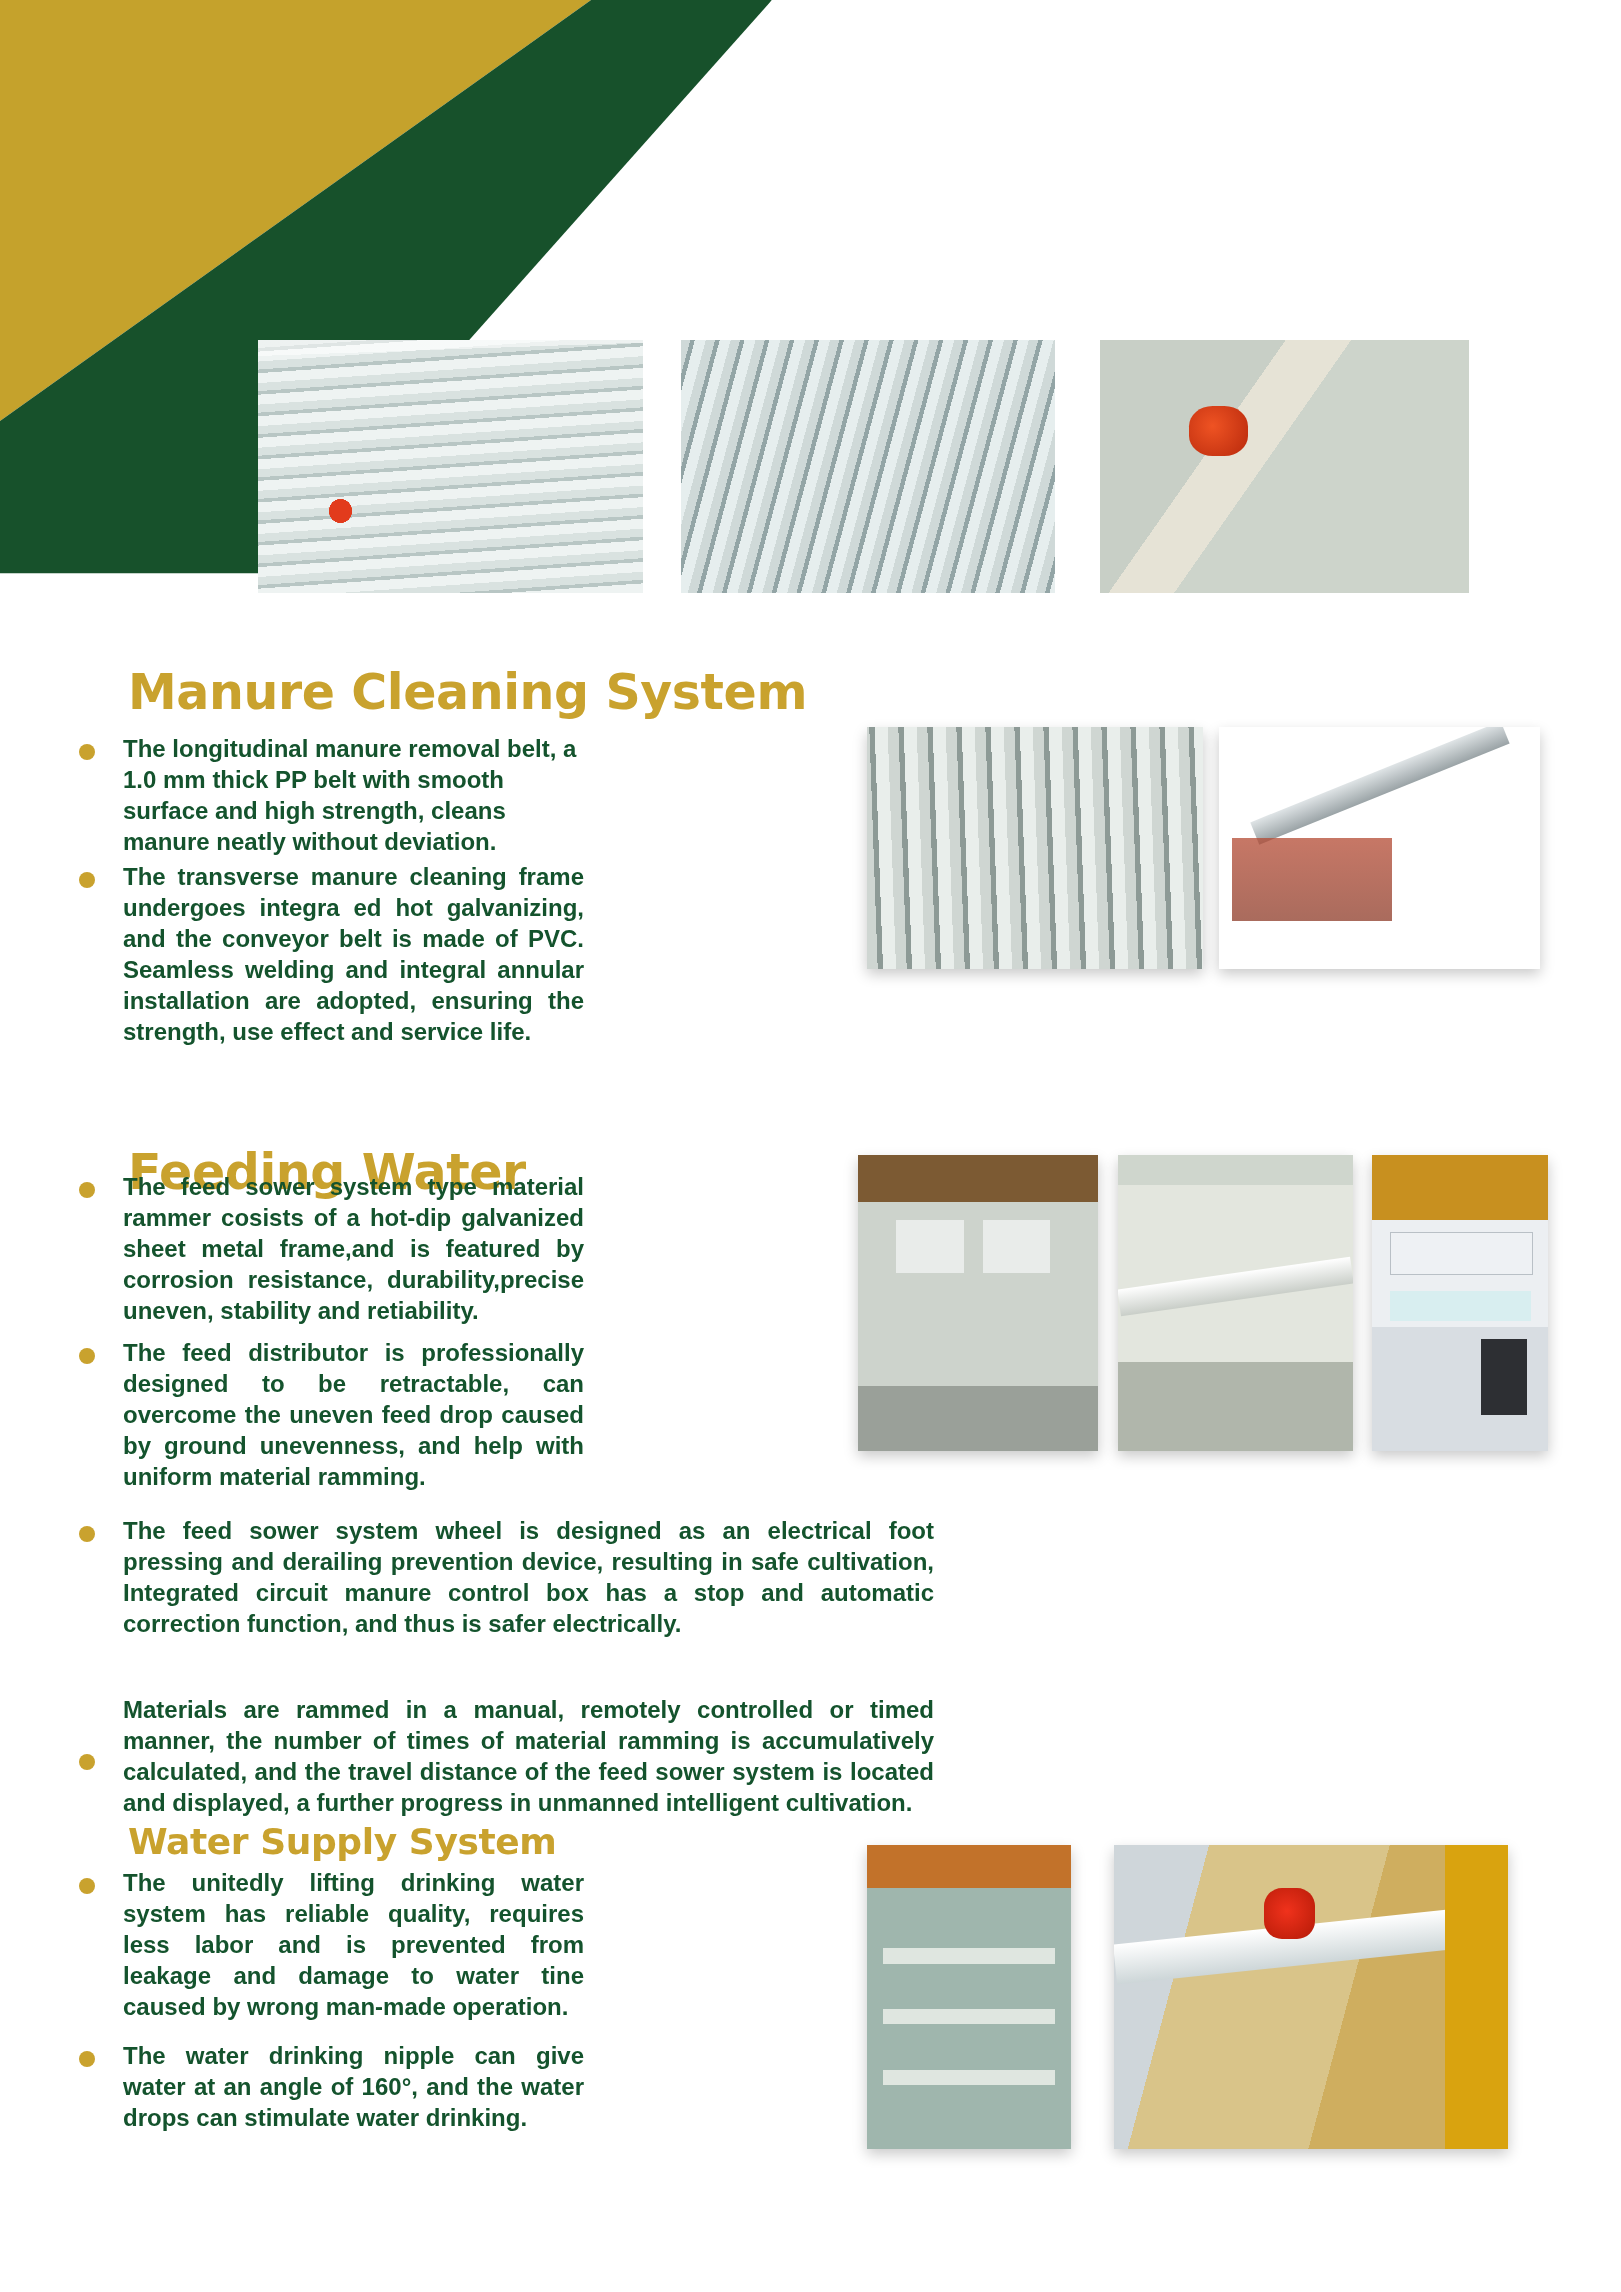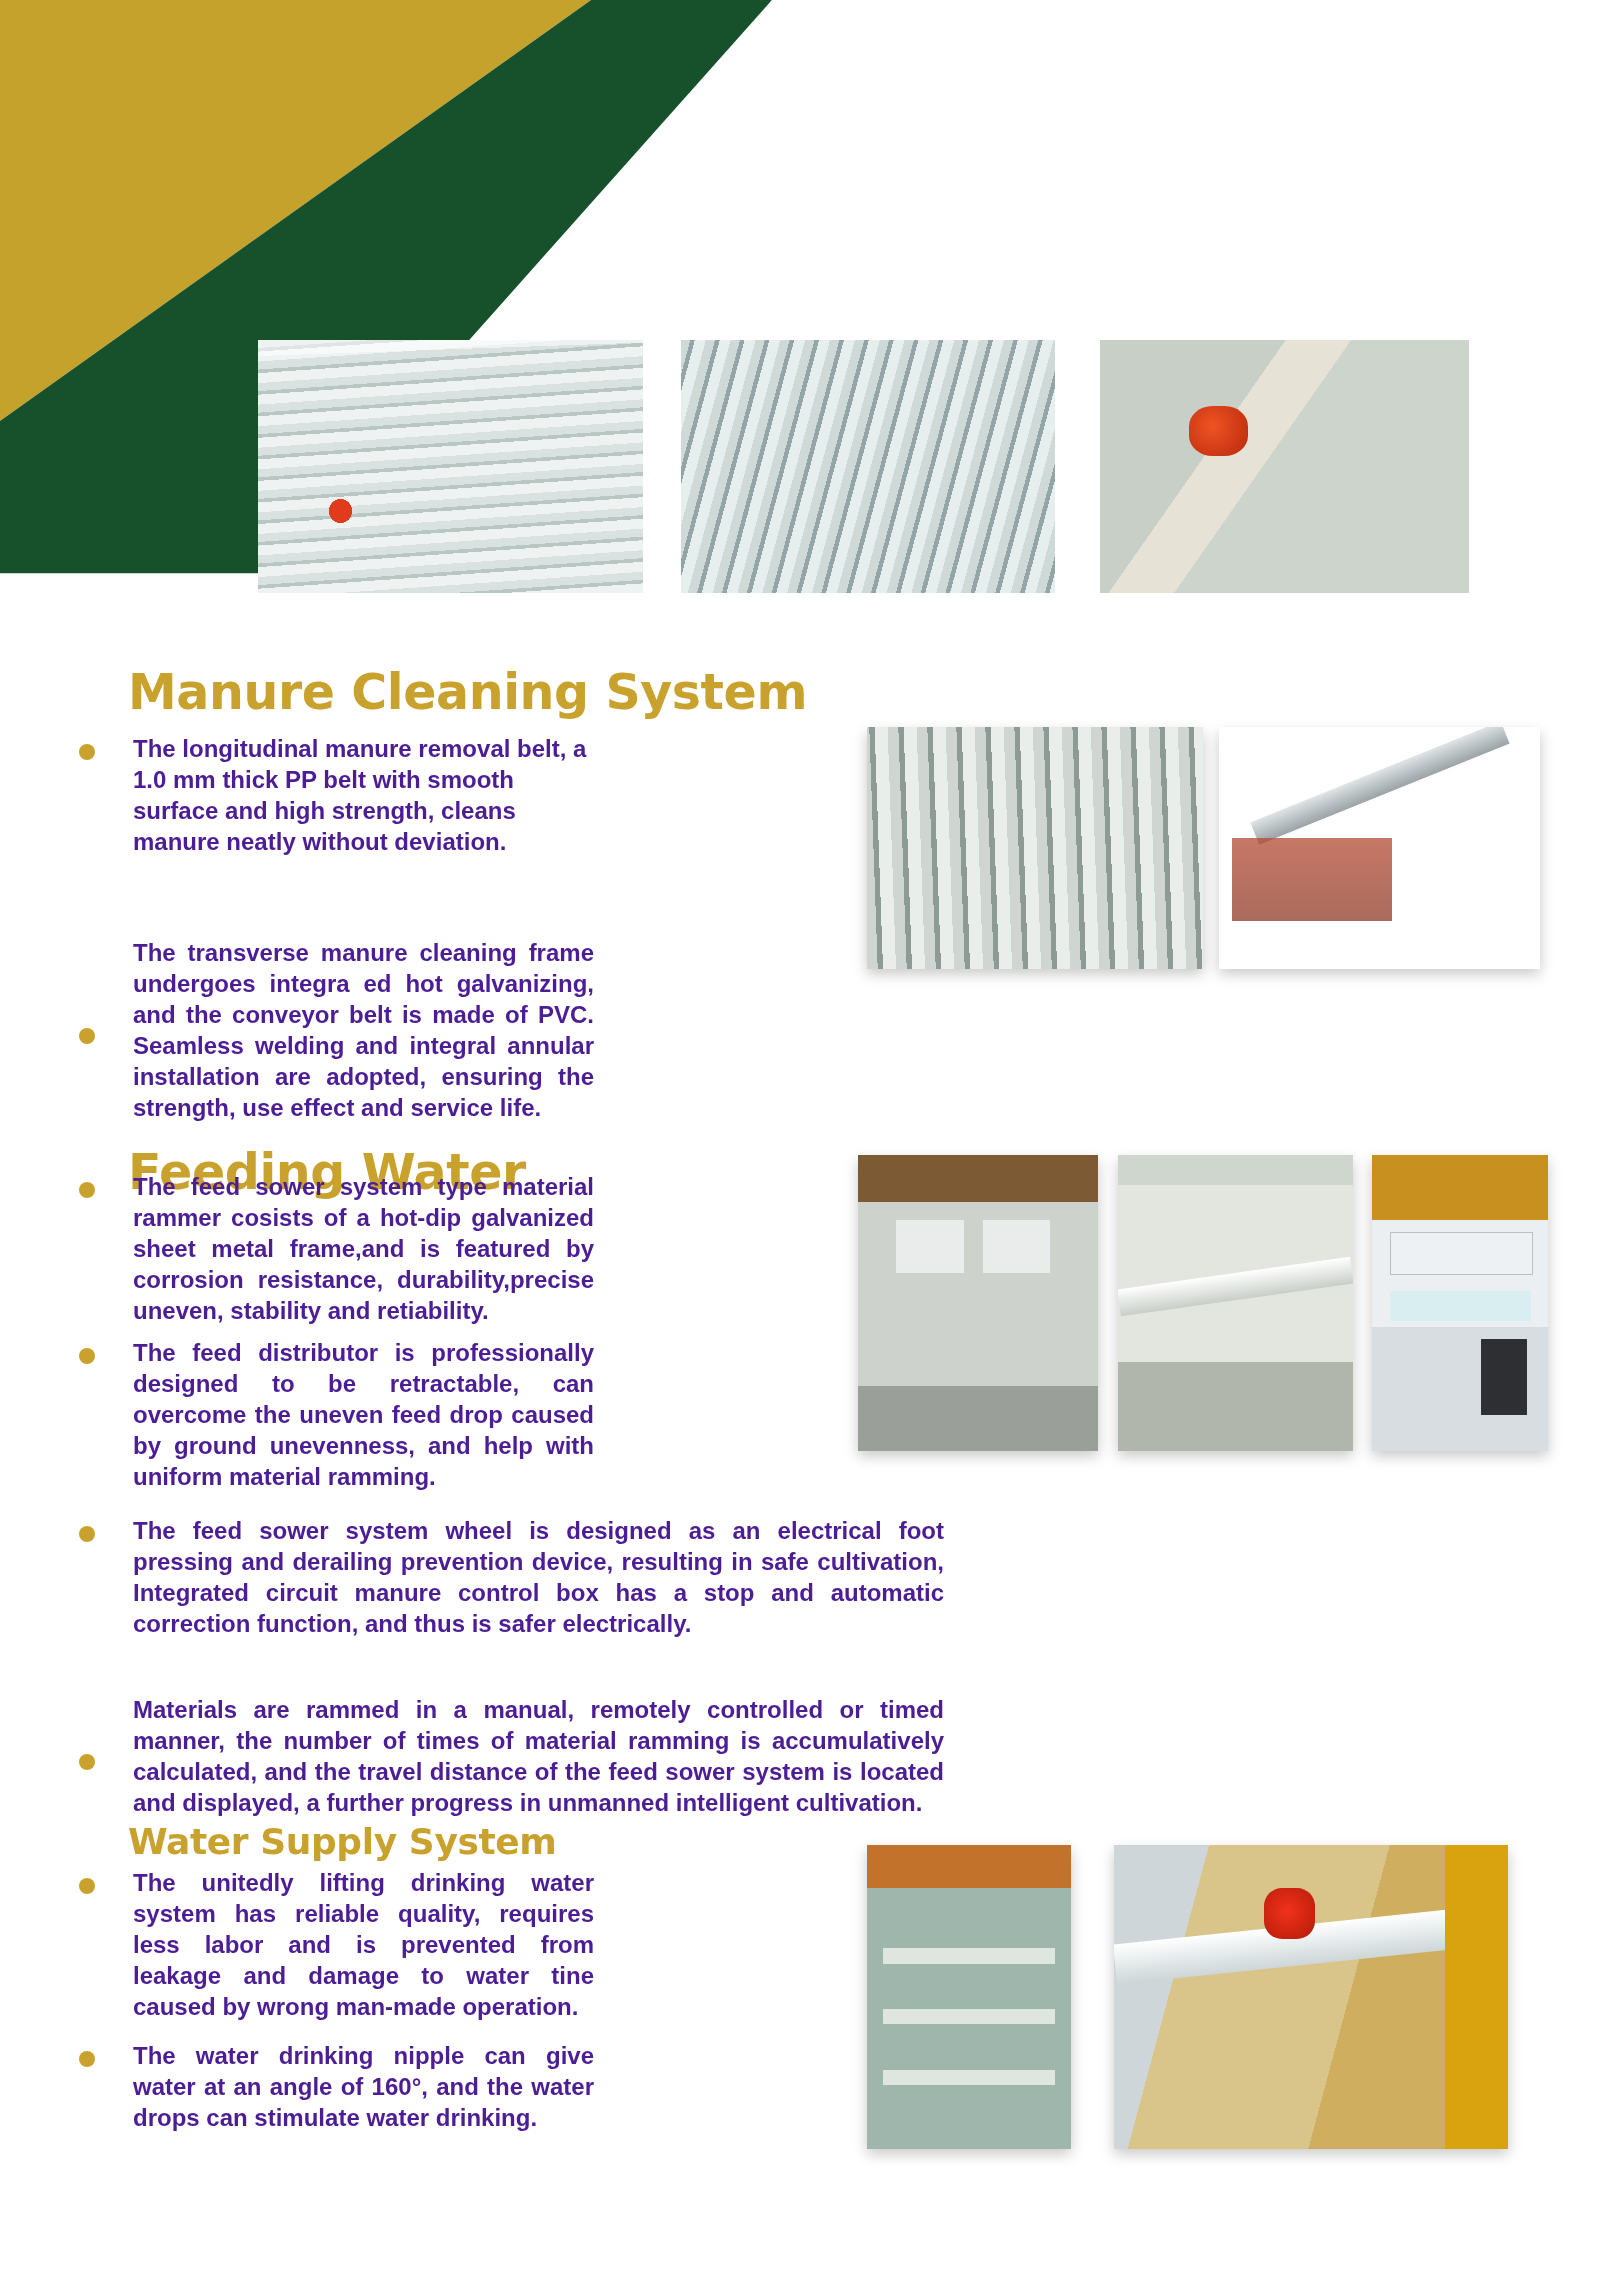--- a/index.html
+++ b/index.html
@@ -96,25 +96,25 @@
   #heading-manure{position:absolute;left:128px;top:652px;font-size:49px;margin-top:12px;}
   #heading-feeding{position:absolute;left:128px;top:1103px;font-size:49px;}
   #heading-water{position:absolute;left:128px;top:1791px;font-size:36px;}
 
   .bullet-row{display:flex;align-items:flex-start;position:absolute;}
   .bullet-dot{
     width:16px;height:16px;border-radius:50%;
     background:#c9a22e;flex:0 0 16px;margin-top:10.7px;
   }
   .bullet-text{
-    color:#4c1d95;
+    color:#14532d;
     font-weight:bold;
     font-size:24px;
     line-height:1.295;
-    margin-left:38px;
+    margin-left:28px;
   }
   .bullet-text.justify{text-align:justify;}
 
   
   .col-narrow{width:461px;}
   .col-wide{width:811px;}
 
   
   .photo-block{position:absolute;display:flex;}
   .photo{position:relative;overflow:hidden;box-shadow:0 6.3px 13.4px rgba(0,0,0,.22);}
@@ -145,21 +145,21 @@
   </div>
 </div>
 
 <h2 class="section-heading" id="heading-manure">Manure Cleaning System</h2>
 
 <div class="bullet-row" style="left:79px;top:733px;">
   <span class="bullet-dot"></span>
   <span class="bullet-text col-narrow">The longitudinal manure removal belt, a 1.0 mm thick PP belt with smooth surface and high strength, cleans manure neatly without deviation.</span>
 </div>
 
-<div class="bullet-row" style="left:79px;top:937px;align-items:center;">
+<div class="bullet-row" style="left:79px;top:861px;">
   <span class="bullet-dot"></span>
   <span class="bullet-text col-narrow justify">The transverse manure cleaning frame undergoes integra ed hot galvanizing, and the conveyor  belt is made of PVC. Seamless welding and integral annular installation are adopted, ensuring the strength, use effect and service life.</span>
 </div>
 
 <div class="photo-block" style="left:867px;top:727px;">
   <div class="photo ph-cage-interior" style="width:336px;height:242px;margin-right:16px;"></div>
   <div class="photo ph-conveyor-outdoor" style="width:321px;height:242px;">
     <div style="position:absolute;left:8%;top:18%;width:84%;height:10%;transform:rotate(-22deg);
                 background:linear-gradient(#dfe4e6,#9aa3a6);"></div>
     <div style="position:absolute;left:4%;top:46%;width:50%;height:34%;

